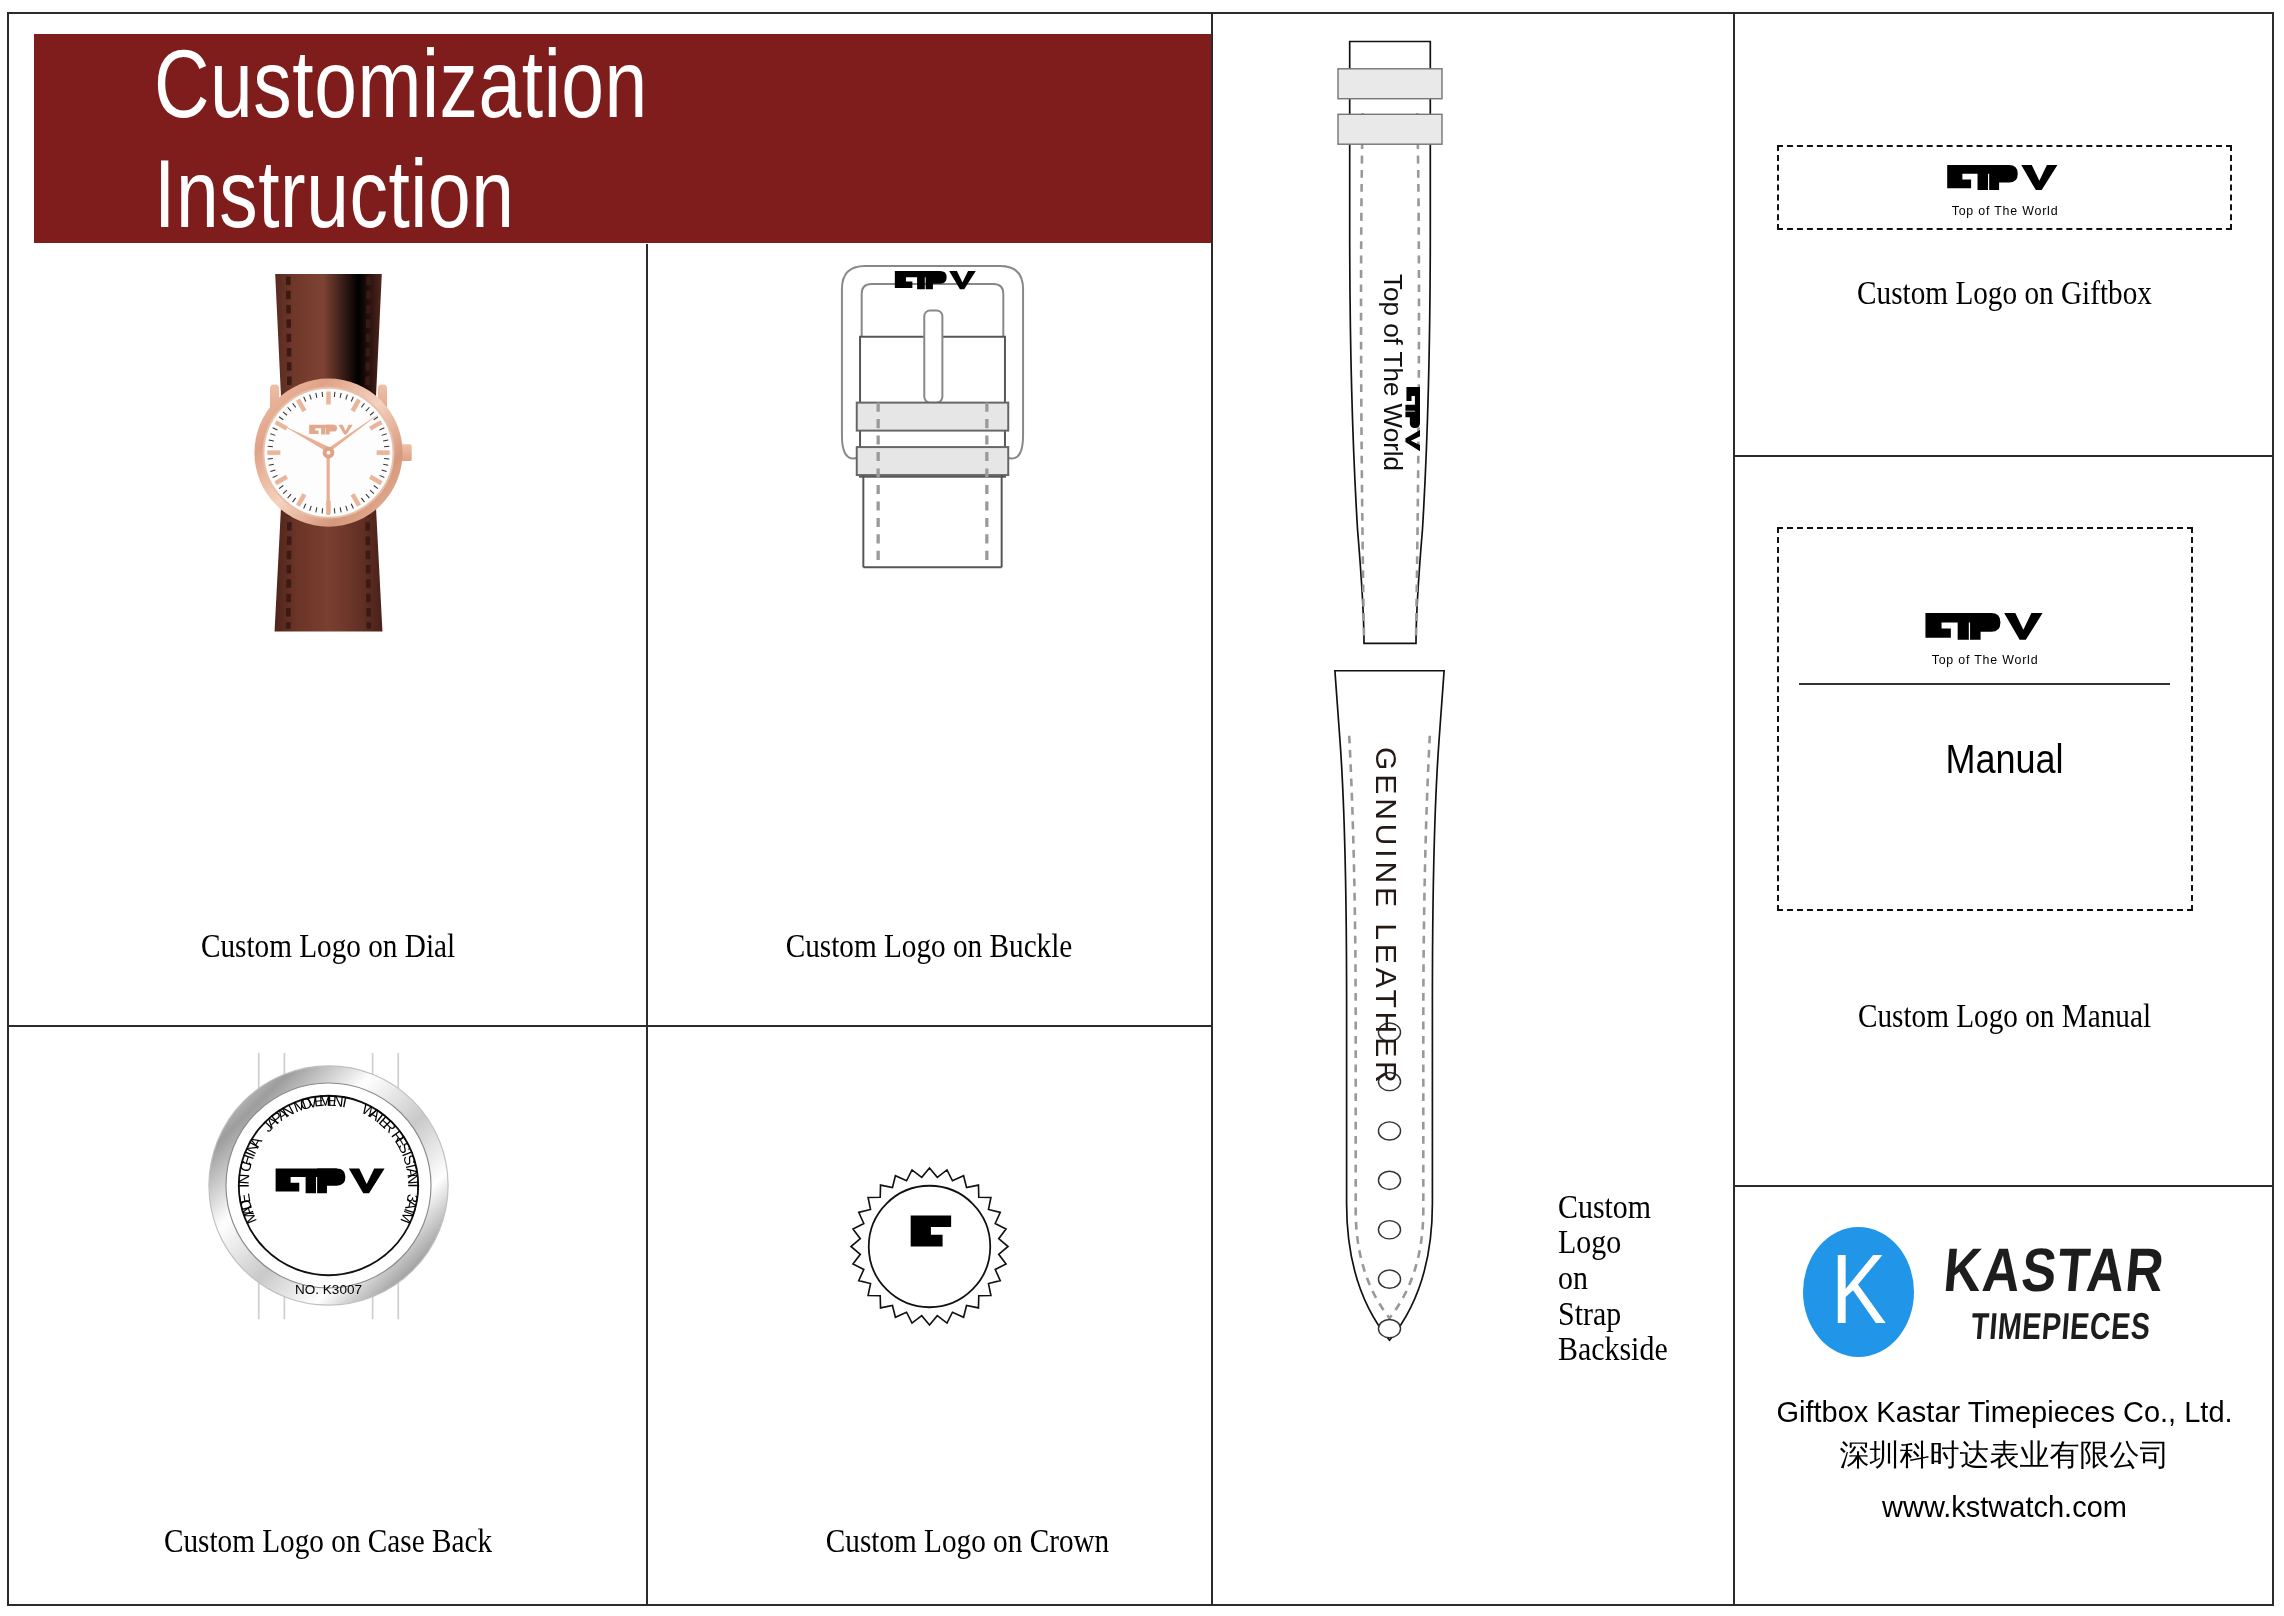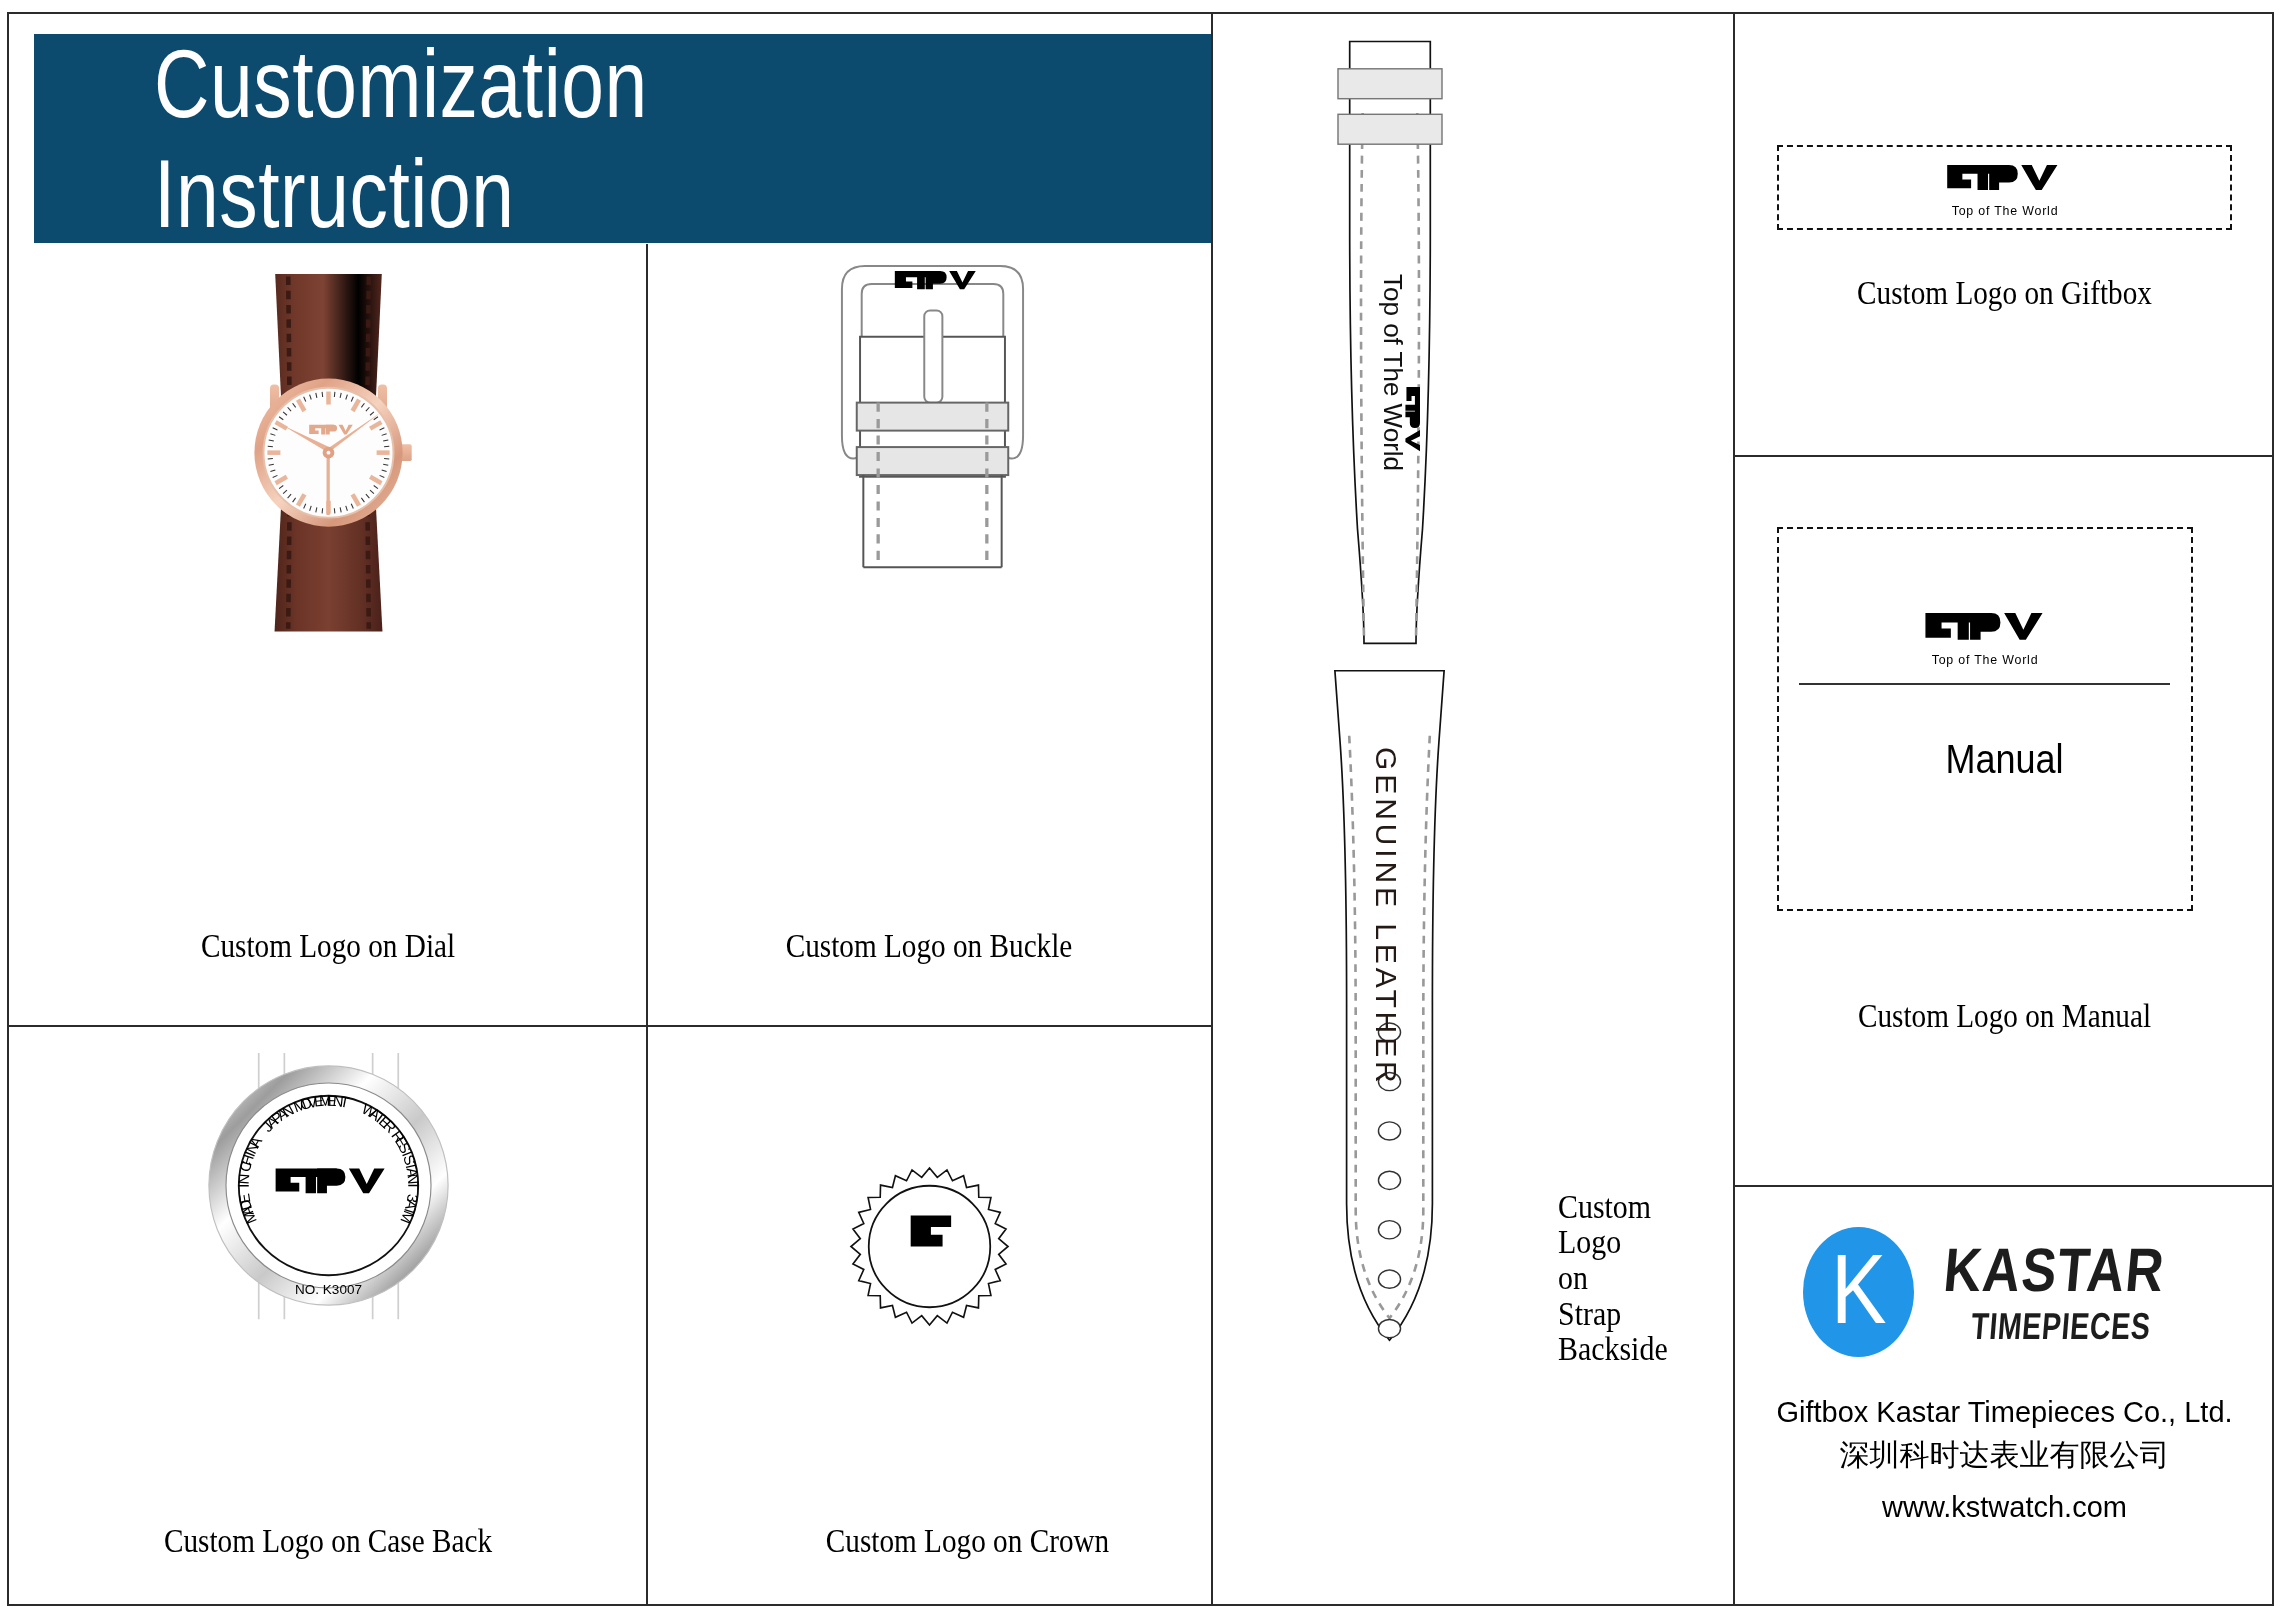--- a/index.html
+++ b/index.html
@@ -2,21 +2,21 @@
 <html style="font-size:10.4px"><head>
 <meta charset="utf-8">
 <style>
   html,body{margin:0;padding:0;background:#fff;}
   body{font-family:"Liberation Serif", serif;}
   #page{position:relative;width:2284px;height:1616px;background:#ffffff;box-sizing:border-box;overflow:hidden;}
 
   .outer-border{position:absolute;left:6.5px;top:11.7px;width:2267px;height:1594px;border:2px solid #2b2b2b;box-sizing:border-box;}
 
   
-  .header-bar{position:absolute;left:34px;top:34px;width:1177px;height:209px;background:#0c4a6e;}
+  .header-bar{position:absolute;left:34px;top:34px;width:1177px;height:209px;background:#7f1d1d;}
   .header-title{position:absolute;left:0;top:0;width:100%;height:100%;display:flex;align-items:center;
     color:#fff;font-family:"Liberation Sans", sans-serif;font-size:96px;font-weight:300;
     transform:scaleX(.80);transform-origin:left center;padding-left:150px;box-sizing:border-box;letter-spacing:0.7px;}
 
   
   .vline{position:absolute;background:#2b2b2b;width:2px;}
   .hline{position:absolute;background:#2b2b2b;height:2px;}
 
   
   .panel{position:absolute;box-sizing:border-box;}

